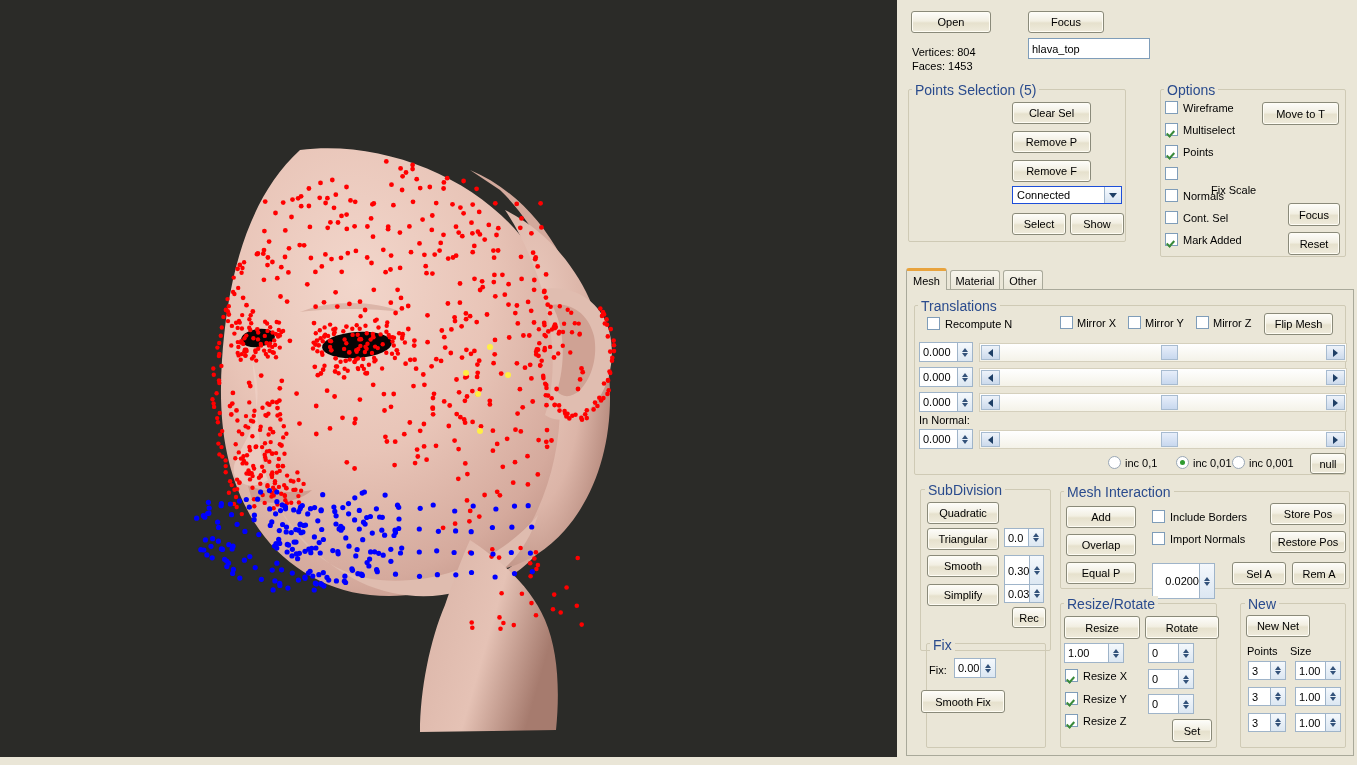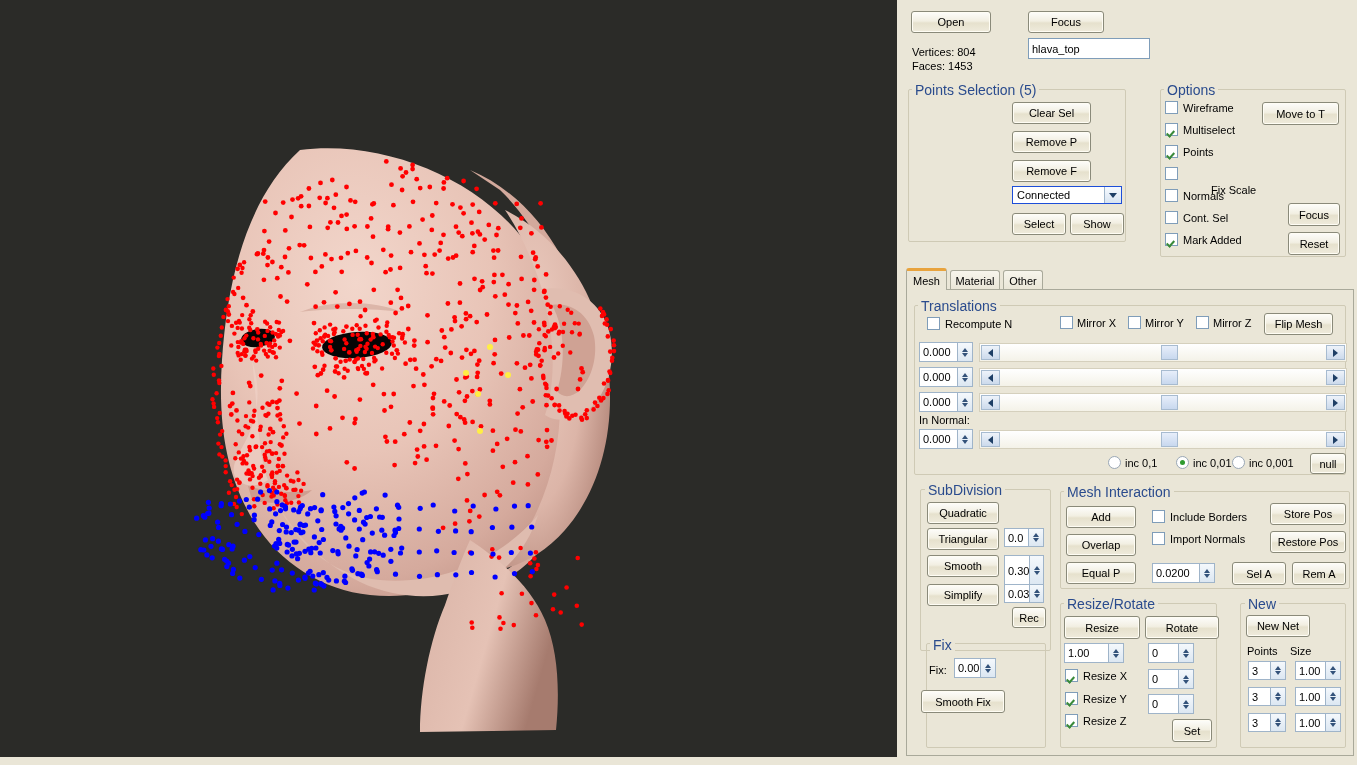--- a/index.html
+++ b/index.html
@@ -1404,21 +1404,21 @@
 
   <div class="grp" style="left:1060px;top:491px;width:290px;height:98px;"></div>
   <div class="grp-title" style="left:1064px;top:484px;">Mesh Interaction</div>
   <div class="btn" style="left:1066px;top:506px;width:68px;height:20px;">Add</div>
   <div class="btn" style="left:1066px;top:534px;width:68px;height:20px;">Overlap</div>
   <div class="btn" style="left:1066px;top:562px;width:68px;height:20px;">Equal P</div>
   <div class="cb" style="left:1152px;top:510px;"></div>
   <div class="lbl" style="left:1170px;top:511px;">Include Borders</div>
   <div class="cb" style="left:1152px;top:532px;"></div>
   <div class="lbl" style="left:1170px;top:533px;">Import Normals</div>
-  <div class="spin" style="left:1152px;top:563px;width:63px;height:20px;">
+  <div class="spin" style="left:1152px;top:563px;width:63px;height:36px;text-align:right;">
     <span class="val">0.0200</span>
     <span class="arrows">
         <span class="a up"></span>
         <span class="a dn"></span>
       </span>
   </div>
   <div class="btn" style="left:1270px;top:503px;width:74px;height:20px;">Store Pos</div>
   <div class="btn" style="left:1270px;top:531px;width:74px;height:20px;">Restore Pos</div>
   <div class="btn" style="left:1232px;top:562px;width:52px;height:21px;">Sel A</div>
   <div class="btn" style="left:1292px;top:562px;width:52px;height:21px;">Rem A</div>

